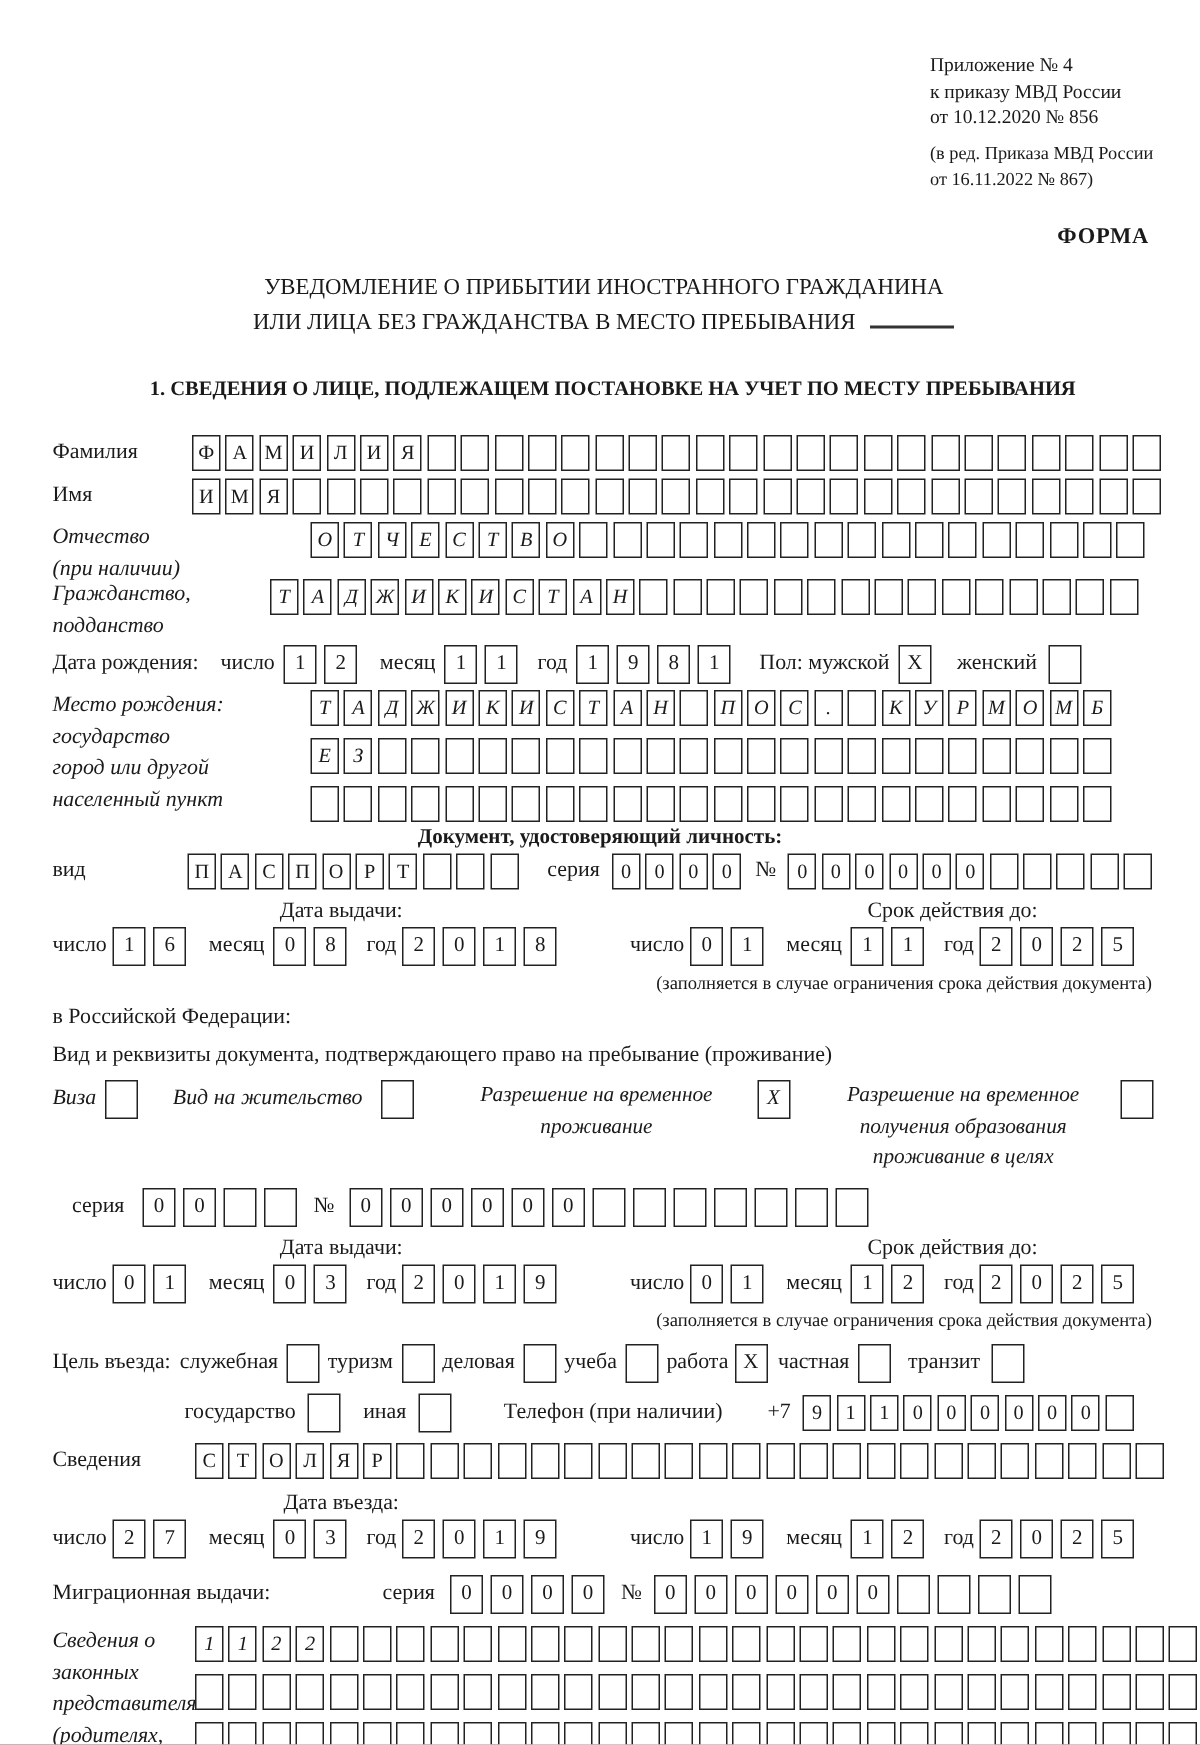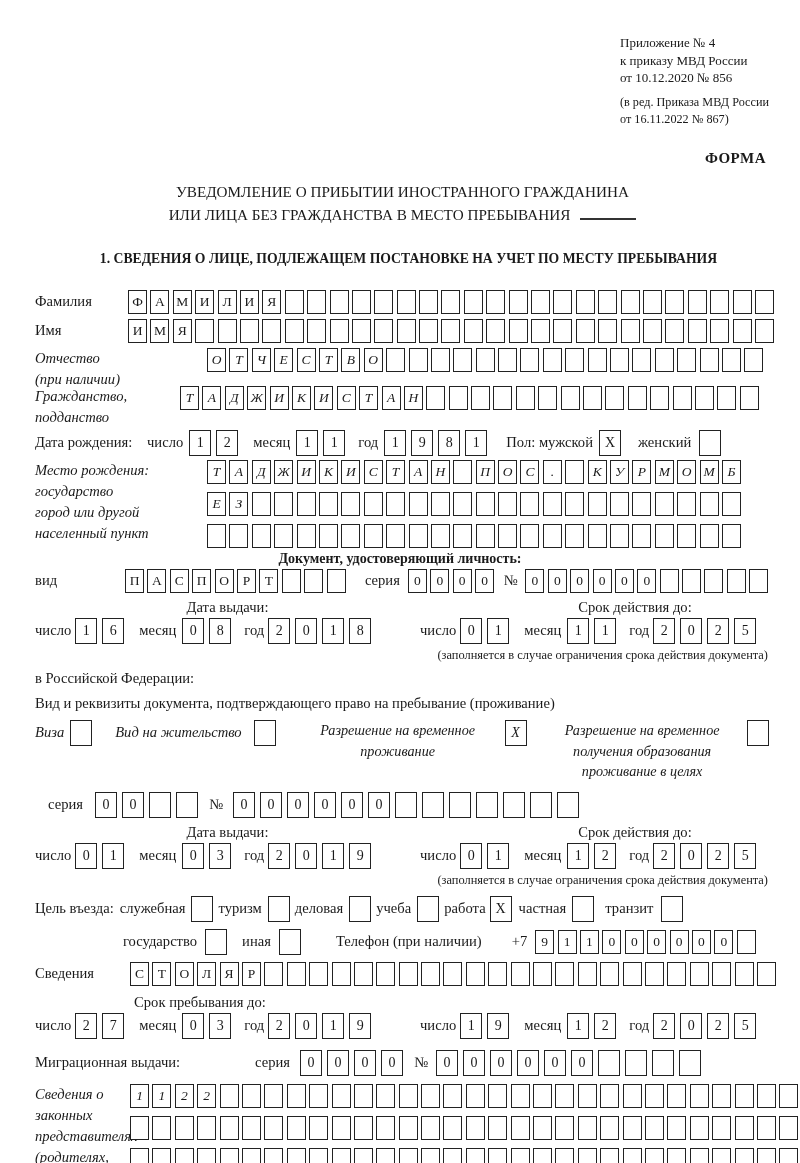--- a/index.html
+++ b/index.html
@@ -599,21 +599,21 @@
         <span class="cell"></span>
         <span class="cell"></span>
         <span class="cell"></span>
         <span class="cell"></span>
         <span class="cell"></span>
         <span class="cell"></span>
       </span>
   </div>
 
   <div class="center-2col" style="margin-top:8px">
-    <span class="c2">Срок пребывания до:</span>
+    <span class="c1">Дата въезда:</span>
   </div>
   <div class="row" style="margin-top:2px">
     <span class="dg" style="width:385px">
       <span class="lbl mr4">число</span>
       <span class="cells cells-md">
           <span class="cell">2</span>
           <span class="cell">7</span>
         </span>
       <span class="lbl ml10 mr6">месяц</span>
       <span class="cells cells-md">

